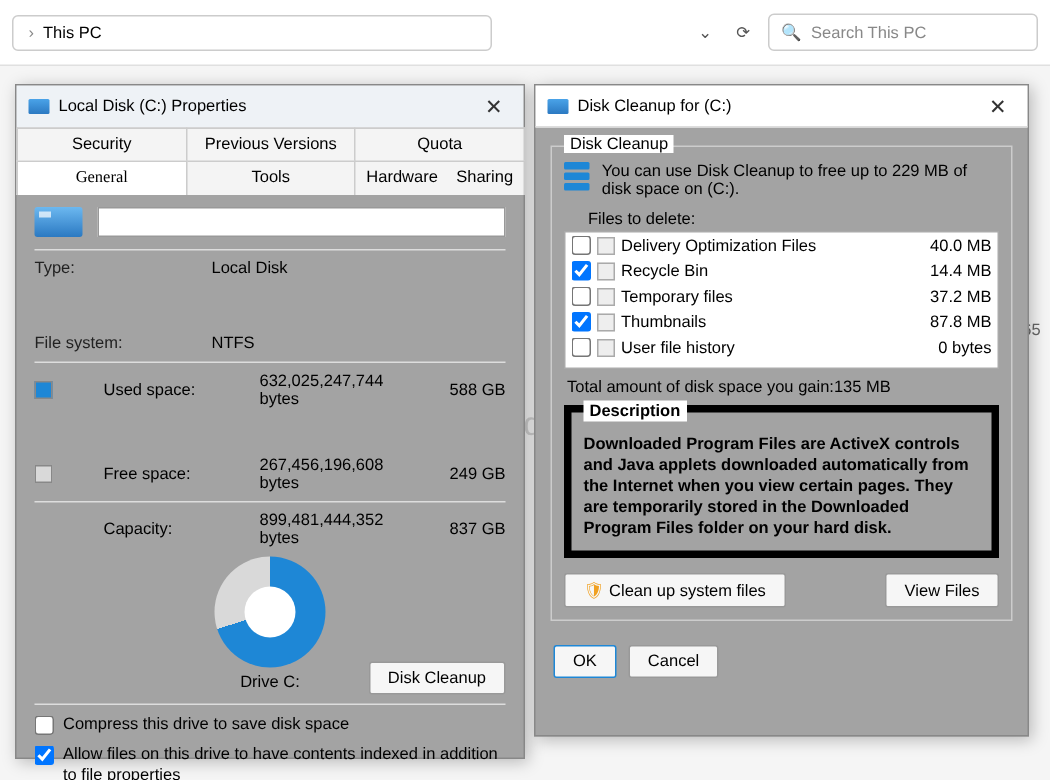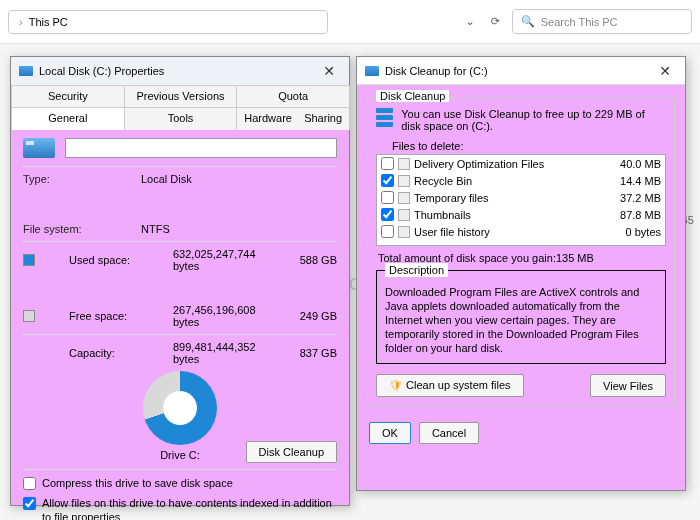--- a/index.html
+++ b/index.html
@@ -13,34 +13,34 @@
   display: flex; align-items: center; gap: 6px; flex: 0 0 auto;
   border: 1px solid #ccc; border-radius: 4px; padding: 5px 10px; background: #fff; min-width: 320px;
 }
 .breadcrumb .chev { color: #888; }
 .addr-actions { margin-left: auto; display: flex; gap: 4px; align-items: center; color: #555; }
 .addr-actions span { padding: 4px 6px; }
 .search-box {
   border: 1px solid #ccc; border-radius: 4px; padding: 5px 8px; display: flex; align-items: center; gap: 6px; min-width: 180px; color: #888; background: #fff;
 }
 .dialog {
-  position: absolute; background: #f0abfc; border: 1px solid #888; box-shadow: 2px 2px 10px rgba(0,0,0,0.25);
+  position: absolute; background: #a3a3a3; border: 1px solid #888; box-shadow: 2px 2px 10px rgba(0,0,0,0.25);
 }
 .dlg-title {
   background: #eef2f6; height: 28px; display: flex; align-items: center; padding: 0 8px; gap: 6px; font-size: 12px;
 }
 .dlg-title .spacer { flex: 1; }
 .dlg-title .close { font-size: 14px; color: #333; padding: 0 6px; cursor: pointer; }
 .tiny-disk-icon { width: 14px; height: 10px; background: linear-gradient(#4aa3e8,#2b79c2); border-radius: 1px; display: inline-block; }
 
 
 .props { left: 10px; top: 56px; width: 340px; height: 450px; }
 .tabs { display: grid; grid-template-columns: repeat(3,1fr); grid-template-rows: repeat(2,22px); border-bottom: 1px solid #ccc; }
 .tab { border: 1px solid #ccc; border-bottom: none; text-align: center; line-height: 20px; background: #f4f4f4; font-size: 11px; margin: 0 -1px -1px 0; }
-.tab.active { background: #fff; position: relative; z-index: 2; }
+.tab.active { background: #fff; position: relative; z-index: 2; font-family: Liberation Serif, serif; }
 .props-body { padding: 8px 12px 6px 12px; }
 .drive-header { display: flex; align-items: center; gap: 10px; margin-bottom: 8px; }
 .drive-header .glyph { width: 32px; height: 20px; background: linear-gradient(#6cb8f0,#2b79c2); border-radius: 2px; position: relative; }
 .drive-header .glyph::after { content:''; position:absolute; top:3px; left:3px; width:8px; height:4px; background:#fff; opacity:0.7; }
 .drive-name-input { flex:1; border: 1px solid #999; height: 20px; padding: 2px 4px; }
 .sep { border: none; border-top: 1px solid #ddd; margin: 6px 0; }
 .kv { display: grid; grid-template-columns: 80px 1fr auto; row-gap: 4px; gap: 38px; }
 .kv .k { color: #222; }
 .space-row { display: grid; grid-template-columns: 14px 72px 1fr auto; align-items: center; column-gap: 6px; row-gap: 4px; gap: 32px; }
 .sw { width: 12px; height: 12px; border: 1px solid #888; }
@@ -72,21 +72,21 @@
   border: 1px solid #ccc; margin: 12px 10px 8px 10px; padding: 10px 8px 8px 8px; position: relative;
 }
 .intro { display: flex; gap: 8px; align-items: flex-start; margin-bottom: 8px; }
 .intro-icon { width: 22px; height: 22px; display:flex; flex-direction:column; gap:2px; }
 .intro-icon span { height:5px; background:#1e87d6; border-radius:1px; }
 .file-list { border: 1px solid #aaa; height: 92px; overflow-y: auto; background: #fff; }
 .frow { display: flex; align-items: center; gap: 4px; padding: 2px 4px; }
 .frow .sz { margin-left: auto; }
 .frow .fico { width: 12px; height: 12px; border: 1px solid #aaa; background: #eee; }
 .gain { display: flex; justify-content: flex-start; margin: 6px 2px; }
-.desc-box { border: 1px solid #000000; position: relative; padding: 14px 8px 8px 8px; font-size: 11px; line-height: 14px; min-height: 92px; }
+.desc-box { border: 5px solid #000000; position: relative; padding: 14px 8px 8px 8px; font-size: 11px; line-height: 14px; min-height: 92px; font-weight: bold; }
 .desc-box .lbl { position: absolute; top: -8px; left: 8px; background: #fff; padding: 0 4px; }
 .btn-row { display: flex; justify-content: space-between; margin-top: 10px; }
 .cleanup .dlg-footer { border-top: none; }
 
 .bg-drive {
   position: absolute; right: 6px; top: 190px; width: 40px; color: #666; font-size: 10px;
 }
 
 .watermark {
   position: absolute; left: 260px; top: 270px; color: #d0d0d0; font-size: 22px; font-weight: 300; letter-spacing: 1px; pointer-events: none;

